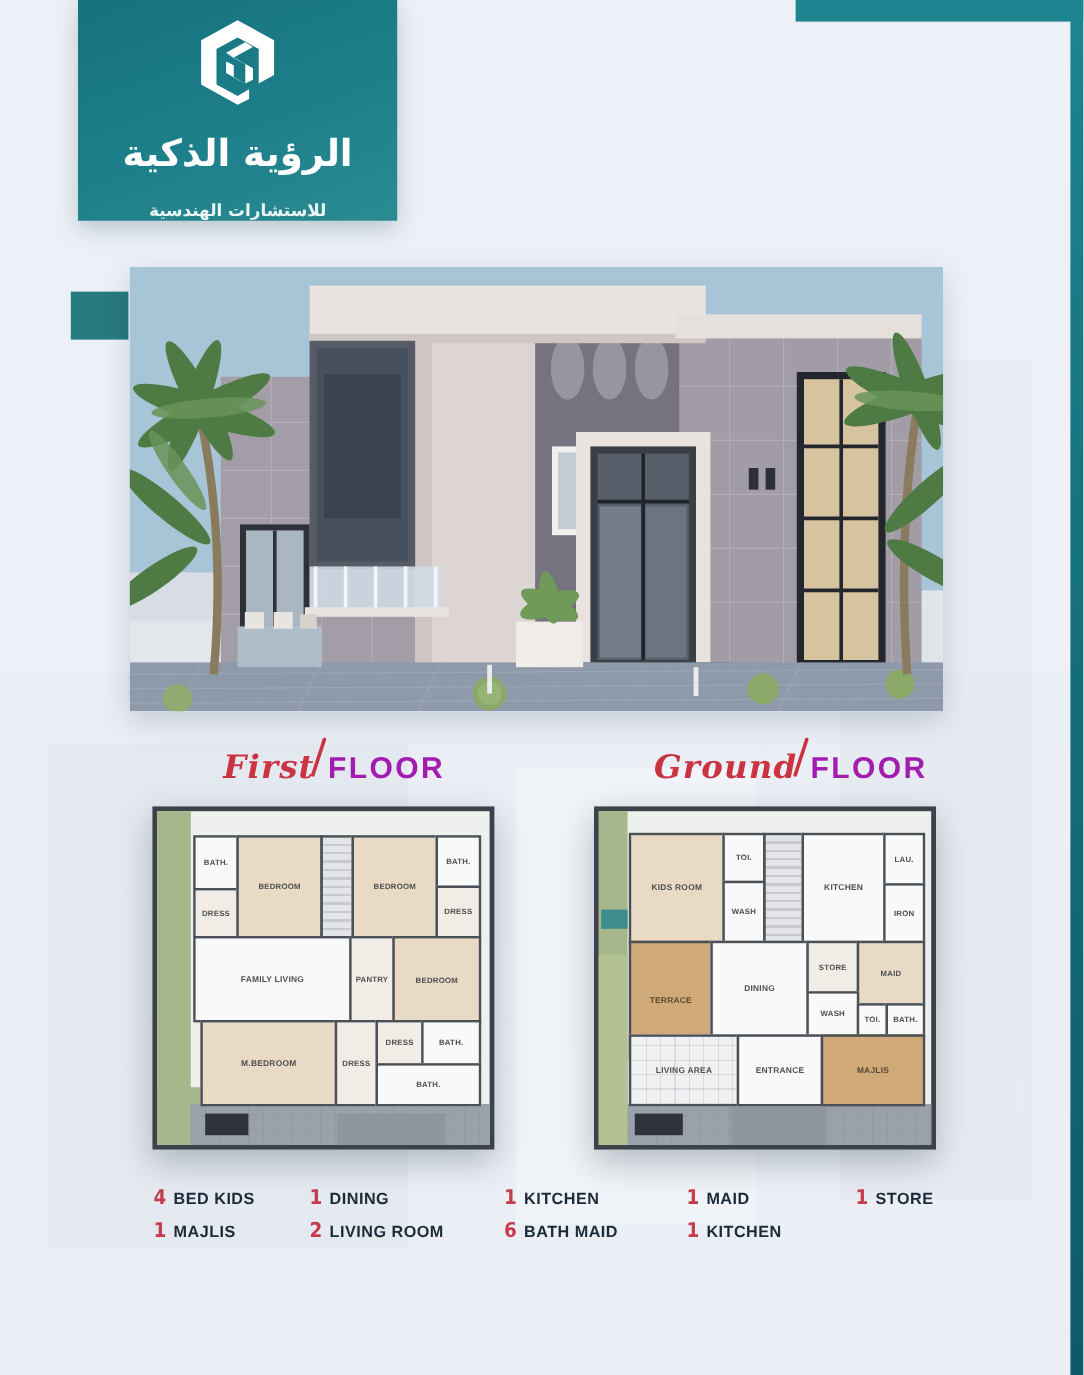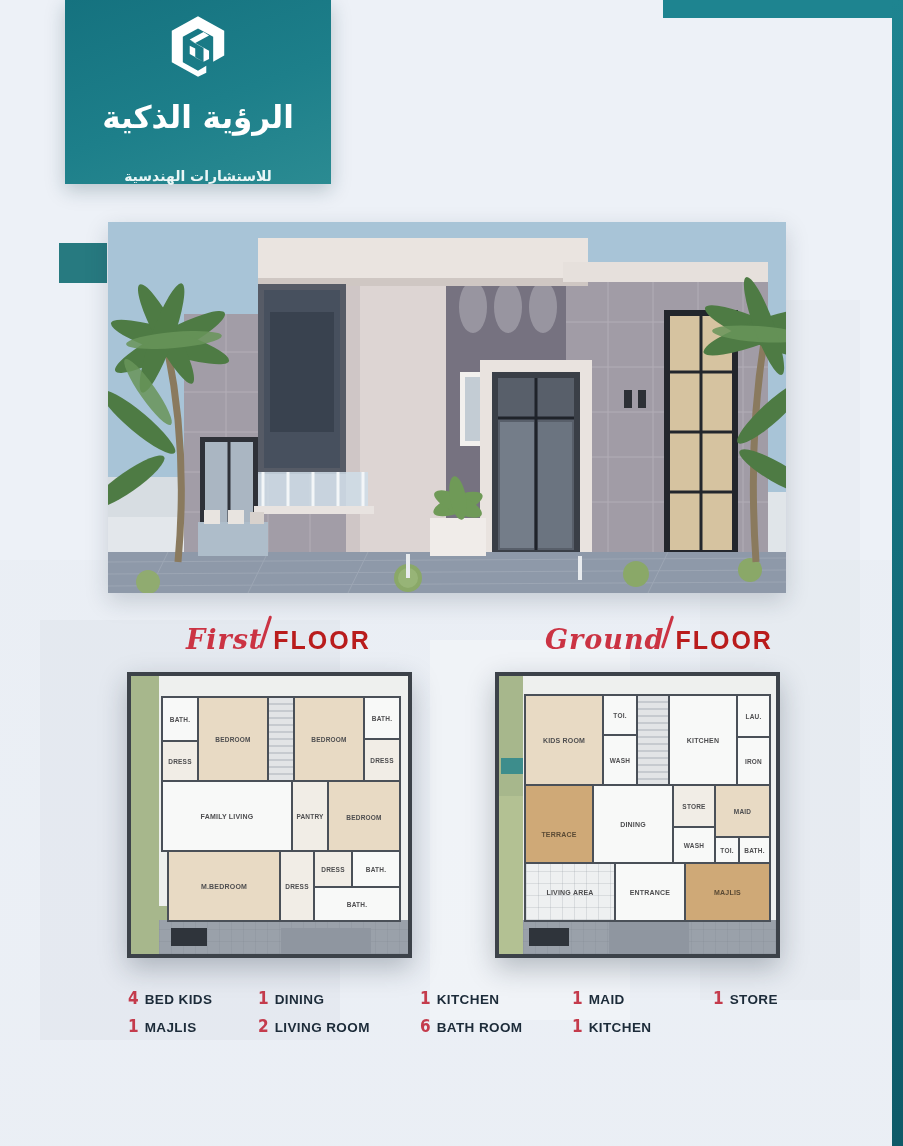--- a/index.html
+++ b/index.html
@@ -23,33 +23,33 @@
 
   
   .logo-panel{position:absolute;left:65px;top:0;width:266px;height:184px;
       background:linear-gradient(160deg,#15727f 0%,#1d7f8a 55%,#2b8b92 100%);
       display:flex;flex-direction:column;align-items:center;justify-content:flex-start;
       box-shadow:0 6px 18px rgba(20,60,70,.25);gap:17px;}
   .logo-mark{margin-top:12px;}
   .logo-title{color:#fff;font-family:"DejaVu Sans",sans-serif;font-weight:bold;
       font-size:31px;line-height:34px;margin-top:2px;direction:rtl;}
   .logo-sub{color:#eaf6f6;font-family:"DejaVu Sans",sans-serif;font-weight:bold;
-      font-size:14px;margin-top:17px;direction:rtl;}
+      font-size:14px;margin-top:6px;direction:rtl;}
 
   
   .photo{position:absolute;left:108px;top:222px;width:678px;height:371px;overflow:hidden;
          box-shadow:0 8px 22px rgba(30,45,60,.18);}
 
   
   .floor-title{position:absolute;display:flex;align-items:baseline;}
   .ft-script{font-family:"DejaVu Serif",serif;font-style:italic;font-weight:bold;
       color:#cb3343;font-size:27px;letter-spacing:1px;margin-top:12px;}
   .ft-slash{display:inline-block;width:3px;height:34px;background:#cb3343;
       transform:rotate(18deg);margin:0 6px -8px 2px;border-radius:2px;}
-  .ft-word{color:#b91c1c;font-size:25px;font-weight:bold;letter-spacing:2px;}
+  .ft-word{color:#a21caf;font-size:25px;font-weight:bold;letter-spacing:2px;}
 
   
   .plan{position:absolute;width:285px;height:286px;background:#eef0ee;
         border:4px solid #3c4249;box-sizing:border-box;
         box-shadow:0 10px 26px rgba(25,40,55,.28);}
   .pg{position:absolute;}
   .pg-green{background:#a7b78c;}
   .pg-gray{background:#99a0a9;}
   .pg-teal{background:#3d8d8c;}
   .room{position:absolute;border:2px solid #4a5058;background:#f8f9f8;box-sizing:border-box;
@@ -341,20 +341,20 @@
   <div class="legend-item" style="left:128px;top:1016px;">
     <span class="legend-count">1</span>
     <span class="legend-label">MAJLIS</span>
   </div>
   <div class="legend-item" style="left:258px;top:1016px;">
     <span class="legend-count">2</span>
     <span class="legend-label">LIVING ROOM</span>
   </div>
   <div class="legend-item" style="left:420px;top:1016px;">
     <span class="legend-count">6</span>
-    <span class="legend-label">BATH ROOM</span>
+    <span class="legend-label">BATH MAID</span>
   </div>
   <div class="legend-item" style="left:572px;top:1016px;">
     <span class="legend-count">1</span>
     <span class="legend-label">KITCHEN</span>
   </div>
 
 </div>
 
 </body></html>

